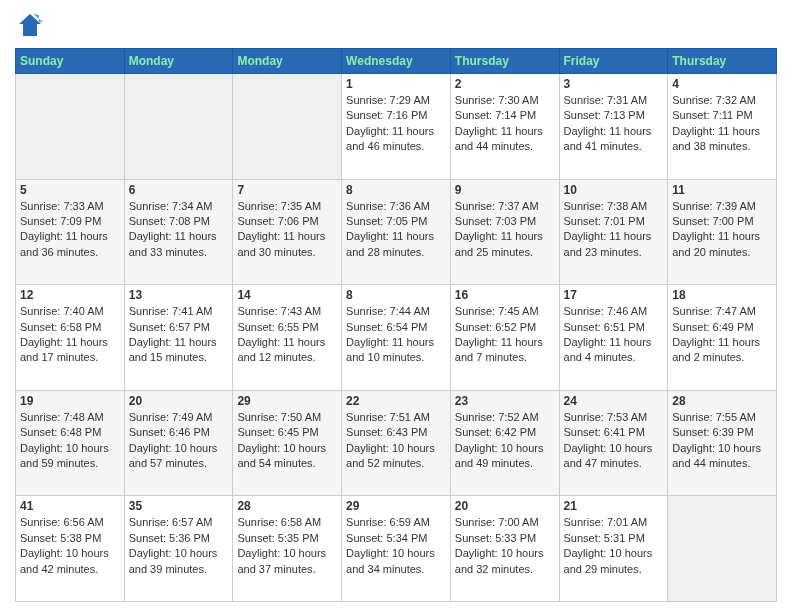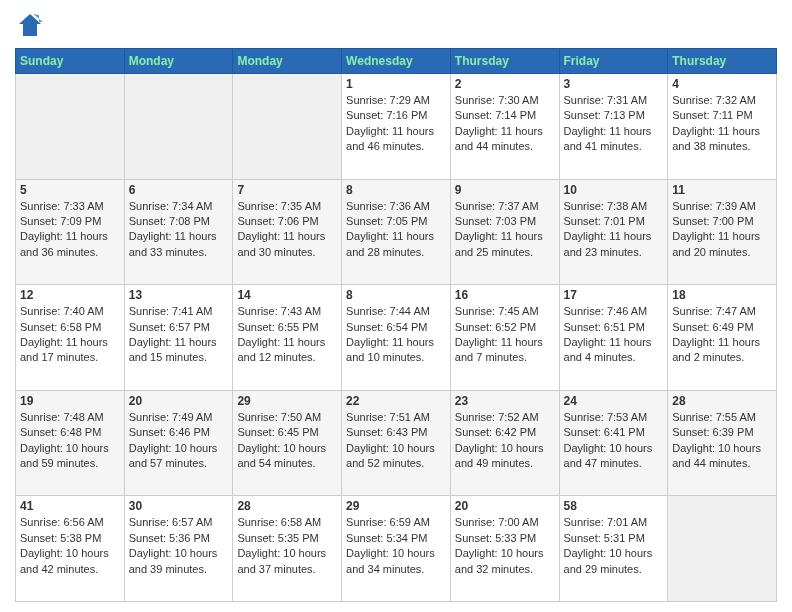--- a/index.html
+++ b/index.html
@@ -163,22 +163,22 @@
           <td><span class="day-number">19</span><span class="cell-text">Sunrise: 7:48 AM<br>Sunset: 6:48 PM<br>Daylight: 10 hours and 59 minutes.</span></td>
           <td><span class="day-number">20</span><span class="cell-text">Sunrise: 7:49 AM<br>Sunset: 6:46 PM<br>Daylight: 10 hours and 57 minutes.</span></td>
           <td><span class="day-number">29</span><span class="cell-text">Sunrise: 7:50 AM<br>Sunset: 6:45 PM<br>Daylight: 10 hours and 54 minutes.</span></td>
           <td><span class="day-number">22</span><span class="cell-text">Sunrise: 7:51 AM<br>Sunset: 6:43 PM<br>Daylight: 10 hours and 52 minutes.</span></td>
           <td><span class="day-number">23</span><span class="cell-text">Sunrise: 7:52 AM<br>Sunset: 6:42 PM<br>Daylight: 10 hours and 49 minutes.</span></td>
           <td><span class="day-number">24</span><span class="cell-text">Sunrise: 7:53 AM<br>Sunset: 6:41 PM<br>Daylight: 10 hours and 47 minutes.</span></td>
           <td><span class="day-number">28</span><span class="cell-text">Sunrise: 7:55 AM<br>Sunset: 6:39 PM<br>Daylight: 10 hours and 44 minutes.</span></td>
         </tr>
         <tr>
           <td><span class="day-number">41</span><span class="cell-text">Sunrise: 6:56 AM<br>Sunset: 5:38 PM<br>Daylight: 10 hours and 42 minutes.</span></td>
-          <td><span class="day-number">30</span><span class="cell-text">Sunrise: 6:57 AM<br>Sunset: 5:36 PM<br>Daylight: 10 hours and 39 minutes.</span></td>
+          <td><span class="day-number">35</span><span class="cell-text">Sunrise: 6:57 AM<br>Sunset: 5:36 PM<br>Daylight: 10 hours and 39 minutes.</span></td>
           <td><span class="day-number">28</span><span class="cell-text">Sunrise: 6:58 AM<br>Sunset: 5:35 PM<br>Daylight: 10 hours and 37 minutes.</span></td>
           <td><span class="day-number">29</span><span class="cell-text">Sunrise: 6:59 AM<br>Sunset: 5:34 PM<br>Daylight: 10 hours and 34 minutes.</span></td>
           <td><span class="day-number">20</span><span class="cell-text">Sunrise: 7:00 AM<br>Sunset: 5:33 PM<br>Daylight: 10 hours and 32 minutes.</span></td>
-          <td><span class="day-number">58</span><span class="cell-text">Sunrise: 7:01 AM<br>Sunset: 5:31 PM<br>Daylight: 10 hours and 29 minutes.</span></td>
+          <td><span class="day-number">21</span><span class="cell-text">Sunrise: 7:01 AM<br>Sunset: 5:31 PM<br>Daylight: 10 hours and 29 minutes.</span></td>
           <td class="empty-cell"></td>
         </tr>
       </tbody>
   </table>
 </div>
 
 </body></html>

